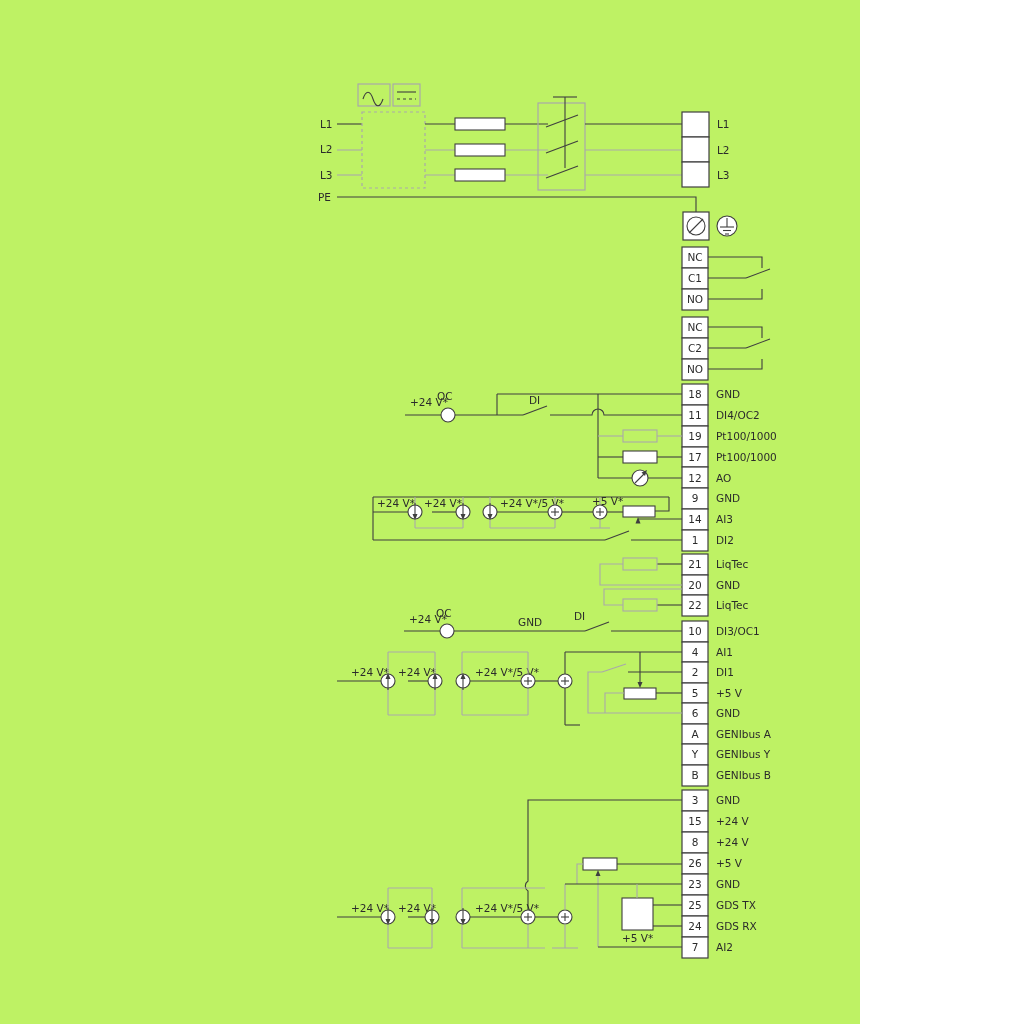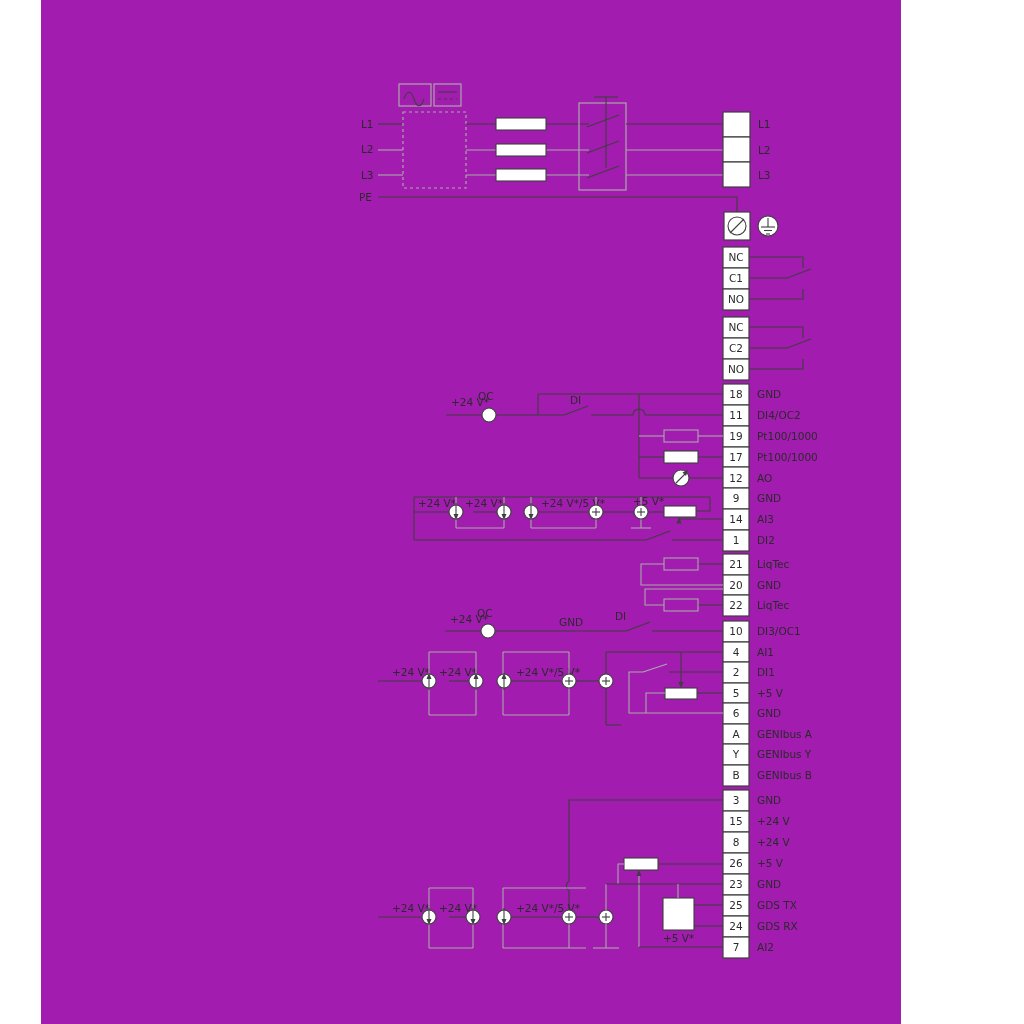--- a/index.html
+++ b/index.html
@@ -1,16 +1,16 @@
 <!DOCTYPE html>
 <html><head>
 <meta charset="utf-8">
 <style>
   html,body{margin:0;padding:0;background:#fff;}
-  #stage{position:relative;width:860px;height:1024px;background:#a21caf;overflow:hidden;margin-left:41px;}
+  #stage{position:relative;width:860px;height:1024px;background:#bef264;overflow:hidden;}
   svg{display:block;}
   svg text{font-family:"DejaVu Sans","Liberation Sans",sans-serif;font-size:10.5px;fill:#2b2b2b;}
   .num{text-anchor:middle;}
   .wd{stroke:#3f3f3f;fill:none;stroke-width:1.1;}
   .wg{stroke:#a9a9a9;fill:none;stroke-width:1.1;}
   .cell{fill:#ffffff;stroke:#3f3f3f;stroke-width:1.2;}
   .boxg{fill:none;stroke:#a9a9a9;stroke-width:1.2;}
   .dashed{stroke-dasharray:3 3;}
   .sym{fill:#ffffff;stroke:#3f3f3f;stroke-width:1.1;}
   .symg{fill:none;stroke:#a9a9a9;stroke-width:1.1;}

